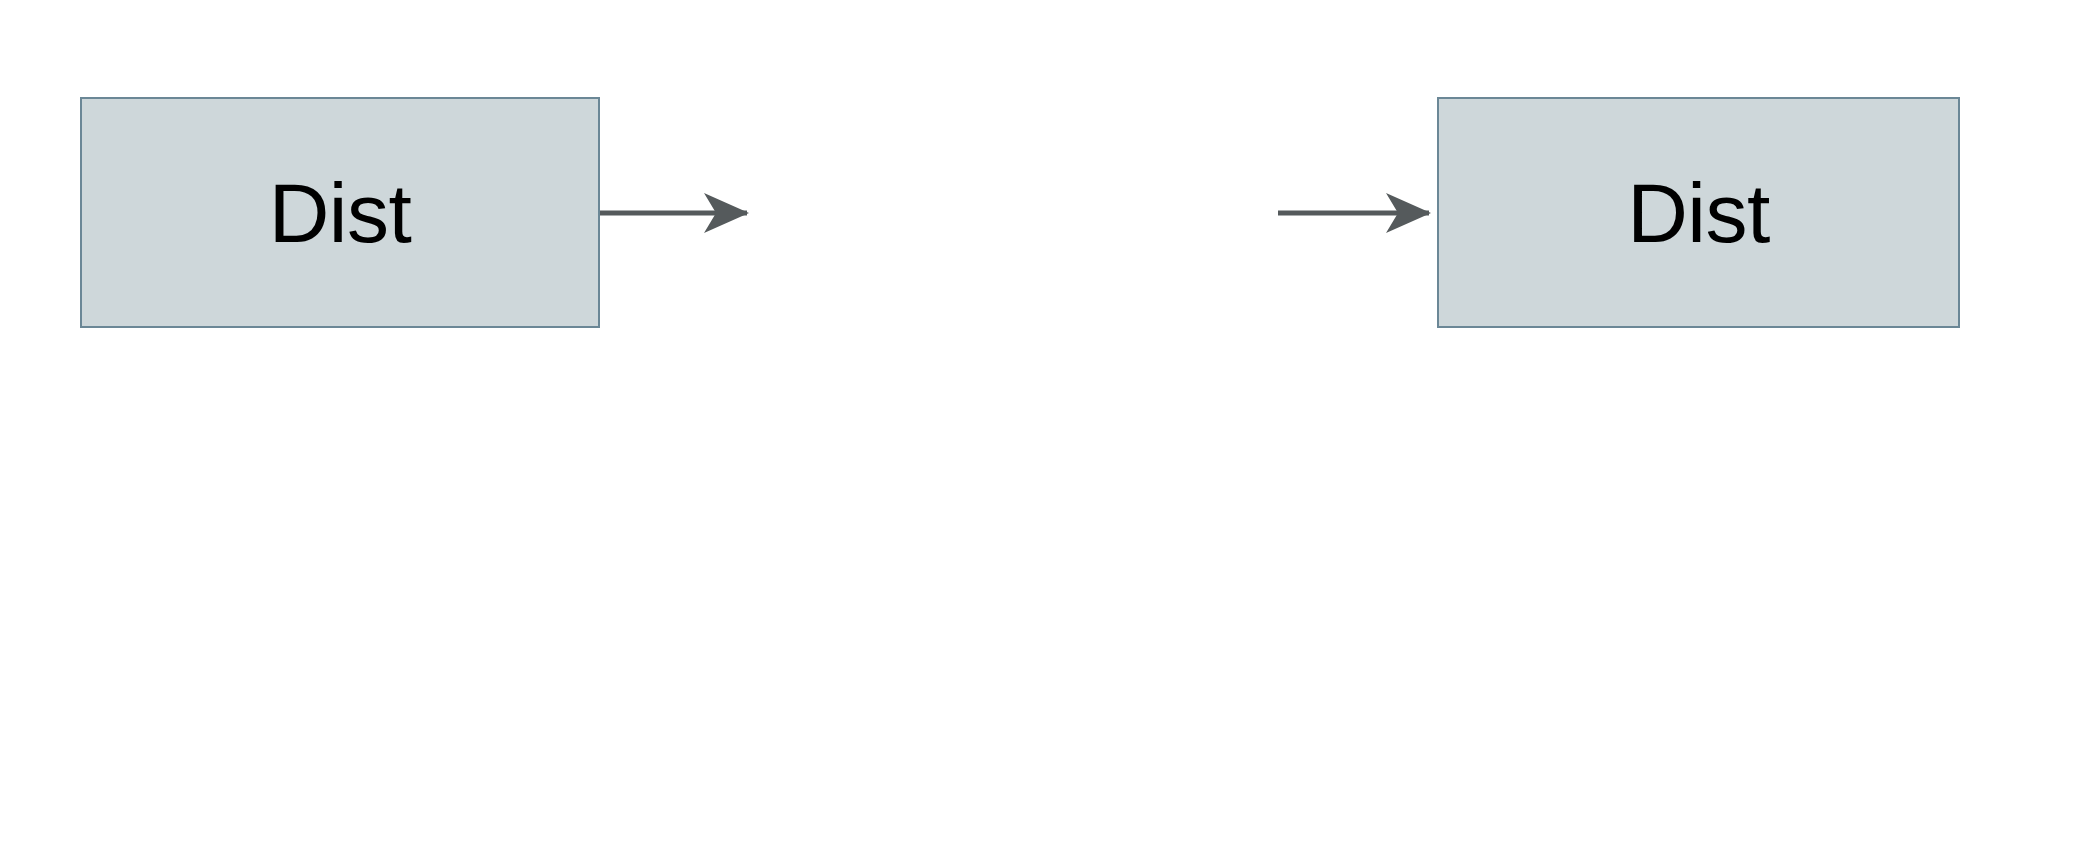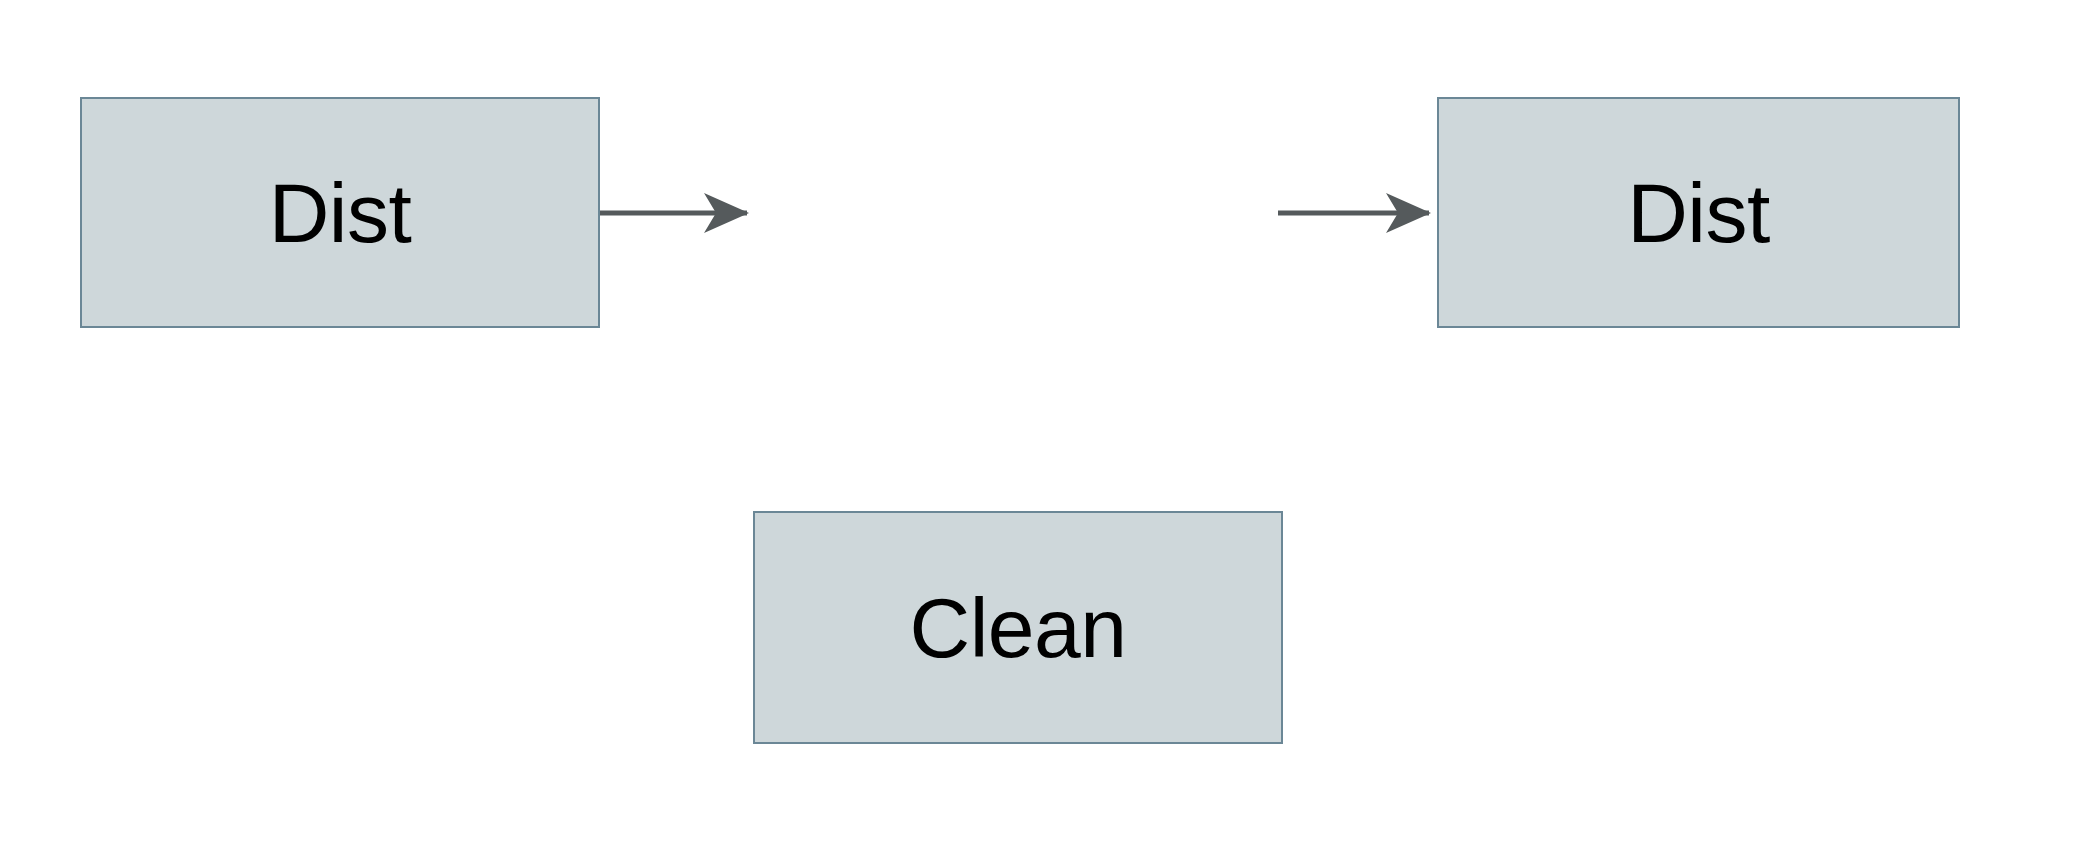--- a/index.html
+++ b/index.html
@@ -75,17 +75,14 @@
 
   <div class="node" id="node-dist" style="left: 80px; top: 97px; width: 520px; height: 231px; background: rgb(206, 215, 218); border-color: rgb(107, 135, 150); border-width: 2px;">
     <span class="node-label" style="color: rgb(0, 0, 0); font-size: 84px;">Dist</span>
   </div>
 
 
   <div class="node" id="node-init" style="left: 1437px; top: 97px; width: 523px; height: 231px; background: rgb(206, 215, 218); border-color: rgb(107, 135, 150); border-width: 2px;">
     <span class="node-label" style="color: rgb(0, 0, 0); font-size: 84px;">Dist</span>
   </div>
 
-  <div class="node" id="node-clean" style="left: 753px; top: 511px; width: 530px; height: 233px; background: rgb(206, 215, 218); border-color: rgb(107, 135, 150); border-width: 2px;">
-    <span class="node-label" style="color: rgb(0, 0, 0); font-size: 84px;">Clean</span>
-  </div>
 
 </div>
 
 </body></html>

